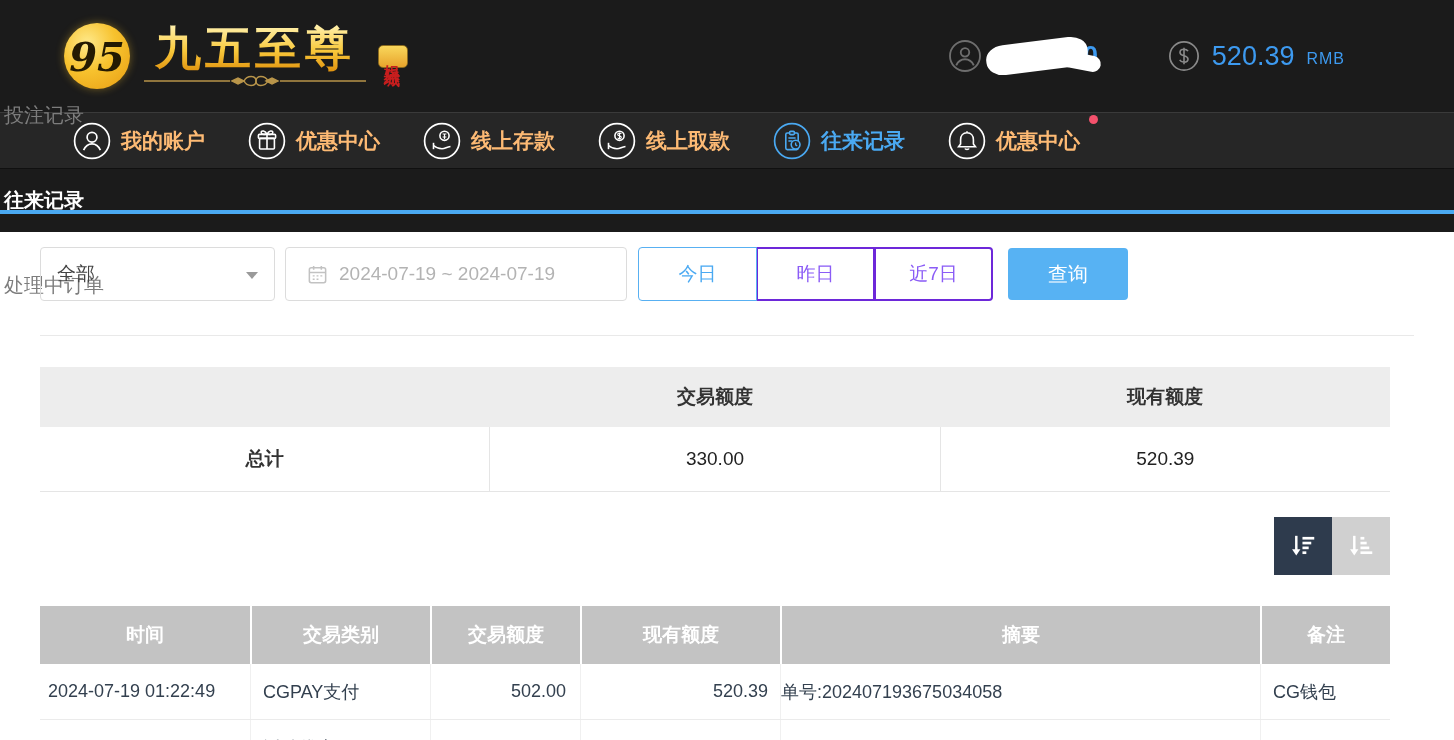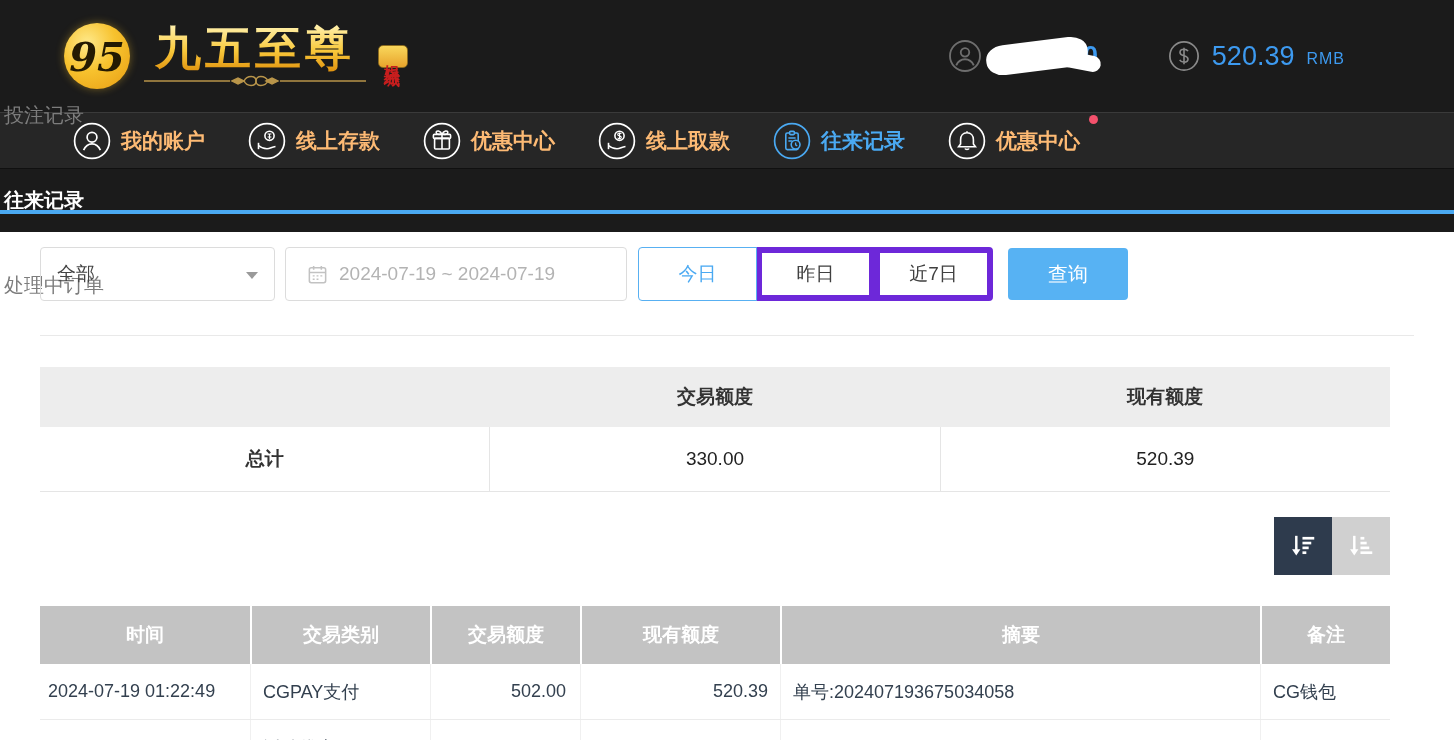--- a/index.html
+++ b/index.html
@@ -53,21 +53,21 @@
   
   .main { padding:0 40px; }
   .filter-row { margin-top:14px; display:flex; align-items:center; height:56px; }
   .select-box { width:235px; height:54px; border:1px solid #dcdcdc; border-radius:4px; display:flex; align-items:center;
     padding:0 16px; font-size:19px; color:#444; cursor:pointer; position:relative; }
   .caret { position:absolute; right:16px; top:24px; width:0; height:0; border-left:6px solid transparent;
     border-right:6px solid transparent; border-top:7px solid #9a9a9a; }
   .date-box { margin-left:10px; width:342px; height:54px; border:1px solid #dcdcdc; border-radius:4px; display:flex;
     align-items:center; gap:10px; padding:0 20px; font-size:19px; color:#b3b3b3; cursor:pointer; }
   .quick-group { display:flex; margin-left:11px; }
-  .quick-btn { width:119px; height:54px; background:#fff; border:6px solid #6d28d9; color:#404040; font-size:19px;
+  .quick-btn { width:119px; height:54px; background:#fff; border:2px solid #6d28d9; color:#8b5cf6; font-size:19px;
     cursor:pointer; margin-left:-1px; font-family:inherit; }
   .quick-btn:first-child { margin-left:0; border-radius:4px 0 0 4px; }
   .quick-btn:last-child { border-radius:0 4px 4px 0; }
   .quick-btn.active { border:1px solid #58b0f2; color:#4aa9f2; position:relative; z-index:2; }
   .search-btn { margin-left:15px; width:120px; height:52px; background:#57b2f3; border:none; border-radius:4px;
     color:#fff; font-size:20px; cursor:pointer; font-family:inherit; }
 
   .divider { margin-top:33px; height:1px; background:#e9e9e9; }
 
   
@@ -91,21 +91,21 @@
   .dt-header { display:flex; height:58px; background:#c3c3c3; }
   .dt-header > div { display:flex; align-items:center; justify-content:center; color:#fff; font-weight:bold; font-size:19px; }
   .dt-header > div + div { border-left:2px solid #fff; }
   .dt-row { display:flex; height:56px; border-bottom:1px solid #ebebeb; }
   .dt-row > div { display:flex; align-items:center; font-size:18px; color:#33404f; }
   .dt-row > div + div { border-left:1px solid #f0f0f0; }
   .c-time { width:210px; padding-left:8px; }
   .c-type { width:180px; padding-left:12px; }
   .c-amount { width:150px; justify-content:flex-end; padding-right:14px; }
   .c-balance { width:200px; justify-content:flex-end; padding-right:12px; }
-  .c-summary { width:480px; padding-left:12px; }
+  .c-summary { width:480px; padding-left:0; }
   .c-note { width:130px; padding-left:12px; }
   .dt-header .c-time,.dt-header .c-type,.dt-header .c-amount,.dt-header .c-balance,
   .dt-header .c-summary,.dt-header .c-note { justify-content:center; padding:0; }
 </style>
 </head>
 <body>
 
 <div class="page">
 
   <header class="topbar">
@@ -158,37 +158,37 @@
         <circle cx="20" cy="20" r="17.4"></circle>
         <circle cx="20" cy="16.3" r="4.9"></circle>
         <path d="M11.6 29.2c1.9-4.2 5-6.3 8.4-6.3s6.5 2.1 8.4 6.3"></path>
       </svg>
       <span class="nav-label">我的账户</span>
     </div>
 
     <div class="nav-item">
       <svg width="40" height="40" viewBox="0 0 40 40" fill="none" stroke="#fff" stroke-width="1.6">
         <circle cx="20" cy="20" r="17.4" stroke-width="1.7"></circle>
+        <rect x="12.6" y="17.4" width="14.8" height="10.6" rx="1"></rect>
+        <rect x="11.4" y="13.4" width="17.2" height="4" rx="1"></rect>
+        <path d="M20 13.4v14.6"></path>
+        <path d="M20 13.2c-1.6-3.6-5.8-4.2-5.8-1.7s3.4 1.9 5.8 1.7zM20 13.2c1.6-3.6 5.8-4.2 5.8-1.7s-3.4 1.9-5.8 1.7z"></path>
+      </svg>
+      <span class="nav-label">优惠中心</span>
+    </div>
+
+    <div class="nav-item">
+      <svg width="40" height="40" viewBox="0 0 40 40" fill="none" stroke="#fff" stroke-width="1.6">
+        <circle cx="20" cy="20" r="17.4" stroke-width="1.7"></circle>
         <circle cx="22.5" cy="14.8" r="4.6"></circle>
         <path d="M20.6 13h3.8M20.6 16h3.8M22.5 13v5" stroke-width="1.2"></path>
         <path d="M11.5 24.5c2.5 2.2 5.5 3.2 8.5 3.2 3.4 0 4.4-1.8 8.5-2.2"></path>
         <path d="M11.5 21.8v6.4"></path>
       </svg>
       <span class="nav-label">线上存款</span>
-    </div>
-
-    <div class="nav-item">
-      <svg width="40" height="40" viewBox="0 0 40 40" fill="none" stroke="#fff" stroke-width="1.6">
-        <circle cx="20" cy="20" r="17.4" stroke-width="1.7"></circle>
-        <rect x="12.6" y="17.4" width="14.8" height="10.6" rx="1"></rect>
-        <rect x="11.4" y="13.4" width="17.2" height="4" rx="1"></rect>
-        <path d="M20 13.4v14.6"></path>
-        <path d="M20 13.2c-1.6-3.6-5.8-4.2-5.8-1.7s3.4 1.9 5.8 1.7zM20 13.2c1.6-3.6 5.8-4.2 5.8-1.7s-3.4 1.9-5.8 1.7z"></path>
-      </svg>
-      <span class="nav-label">优惠中心</span>
     </div>
 
     <div class="nav-item">
       <svg width="40" height="40" viewBox="0 0 40 40" fill="none" stroke="#fff" stroke-width="1.6">
         <circle cx="20" cy="20" r="17.4" stroke-width="1.7"></circle>
         <circle cx="22.5" cy="14.8" r="4.6"></circle>
         <path d="M22.5 11.6v6.4M24.3 12.9c-.4-.6-1-.9-1.8-.9-1 0-1.8.5-1.8 1.4 0 1.9 3.6 1 3.6 2.9 0 .9-.8 1.4-1.8 1.4-.8 0-1.5-.4-1.9-1" stroke-width="1.1"></path>
         <path d="M11.5 24.5c2.5 2.2 5.5 3.2 8.5 3.2 3.4 0 4.4-1.8 8.5-2.2"></path>
         <path d="M11.5 21.8v6.4"></path>
       </svg>

